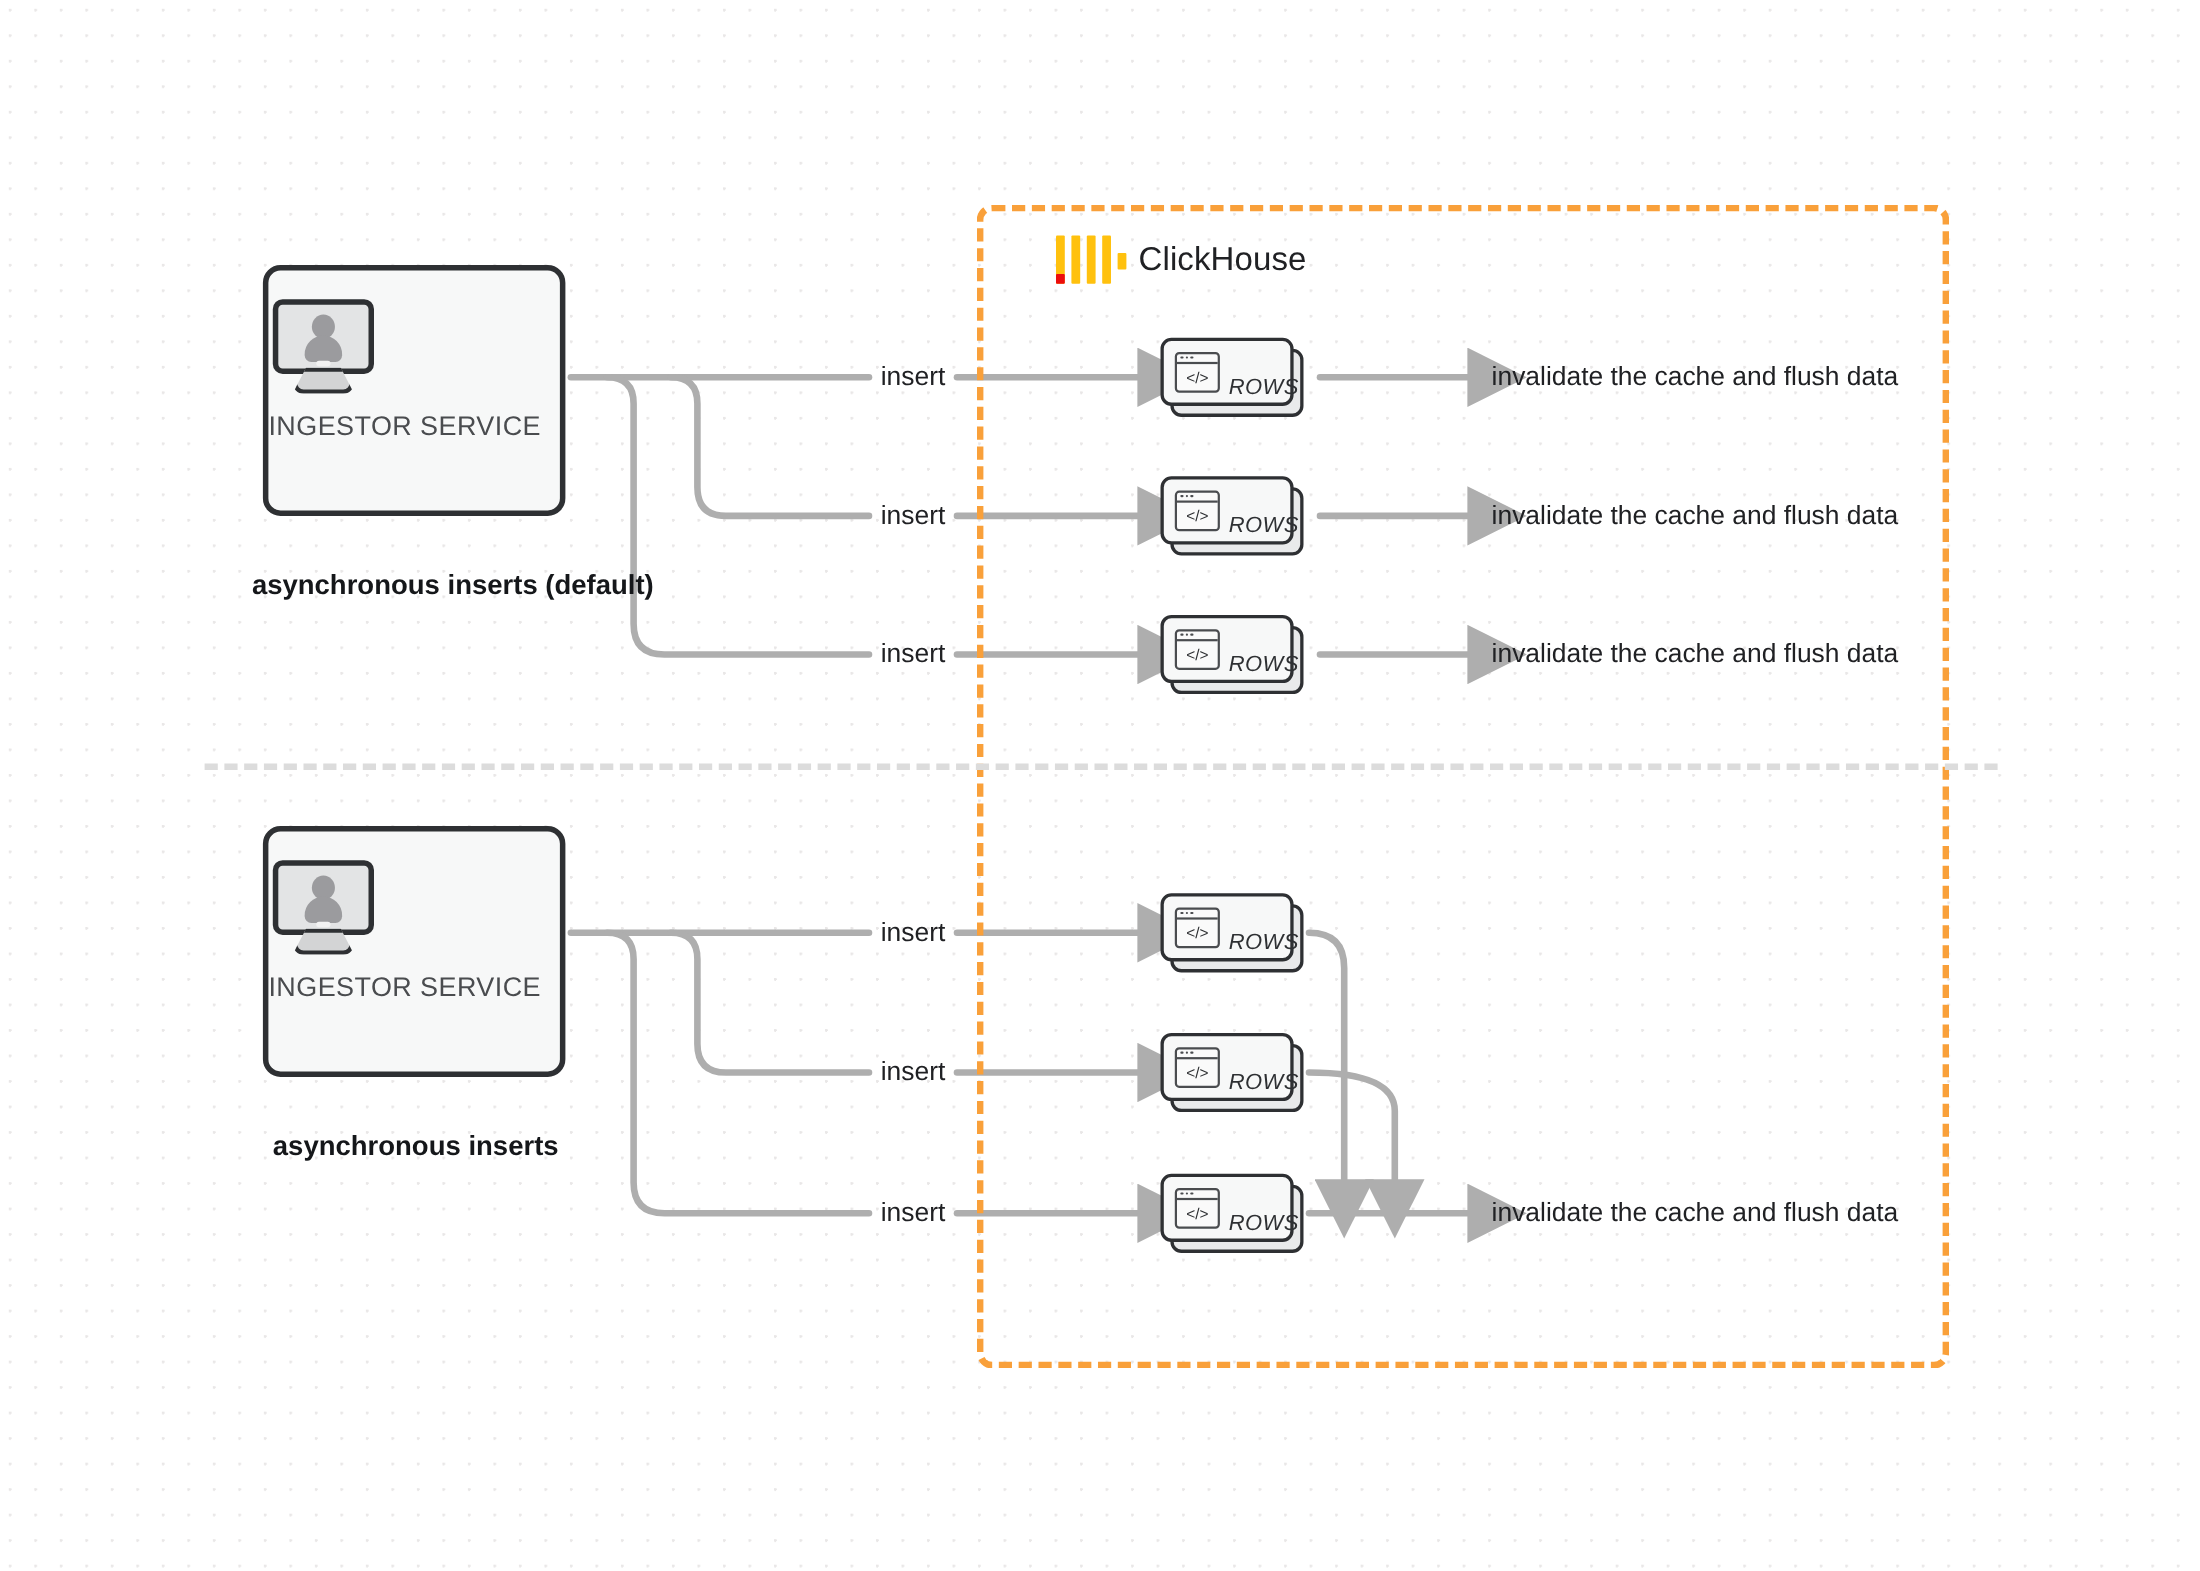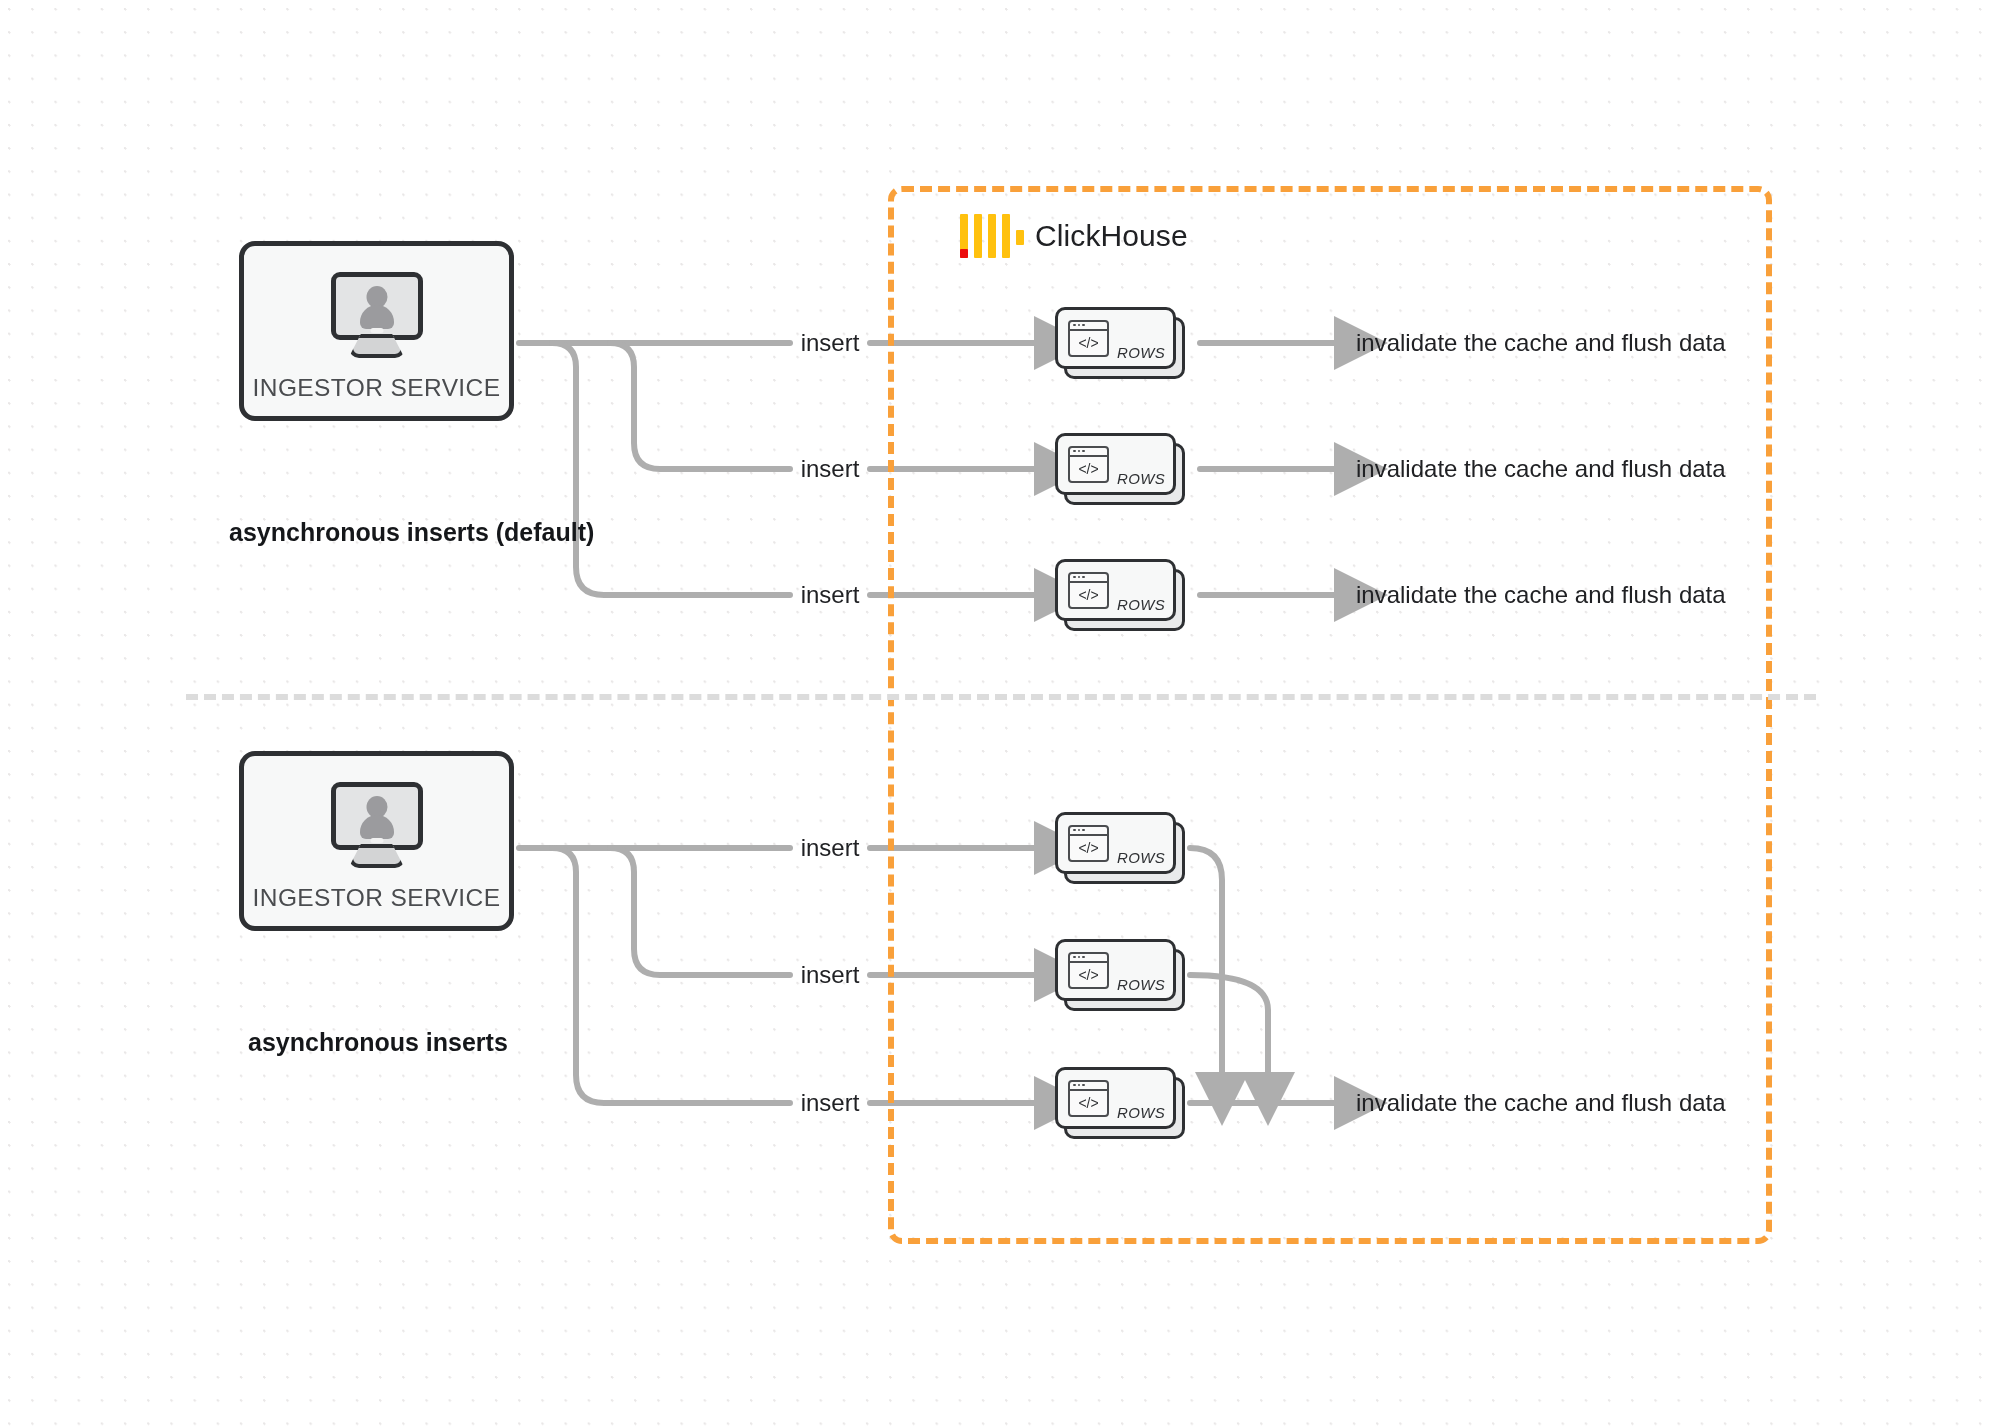--- a/index.html
+++ b/index.html
@@ -86,28 +86,27 @@
     font-size: 30px;
     color: #202124;
     letter-spacing: .1px;
     white-space: nowrap;
   }
 
   
   .ingestor {
     position: absolute;
     width: 275px;
-    height: 180px;
+    height: 228px;
     background: #f7f8f8;
     border: 5px solid #2e3033;
     border-radius: 16px;
     box-sizing: border-box;
     display: flex;
     flex-direction: column;
-    align-items: center;
     justify-content: flex-start;
     padding-top: 26px;
   }
   .ingestor.sync  { left: 239px; top: 241px; }
   .ingestor.async { left: 239px; top: 751px; }
 
   .monitor {
     position: relative;
     width: 100px;
     height: 86px;
@@ -244,21 +243,21 @@
     position: absolute;
     left: 0; right: 0; top: 9px; bottom: 0;
     display: flex;
     align-items: center;
     justify-content: center;
     font-size: 14px;
     color: #2e3033;
     font-family: "Liberation Sans", sans-serif;
   }
   .rows-text {
-    font-size: 15px;
+    font-size: 20px;
     font-style: italic;
     color: #2e3033;
     letter-spacing: .4px;
     margin-top: 28px;
   }
 
   
   .edge-label {
     position: absolute;
     font-size: 24px;

